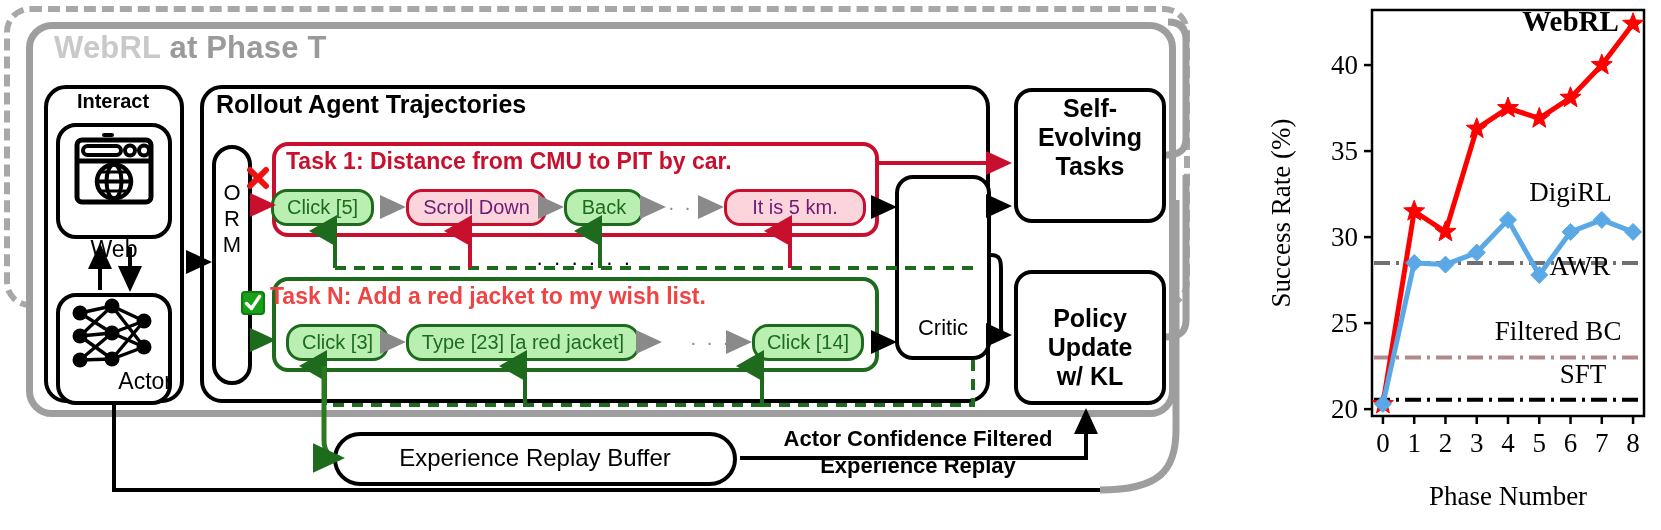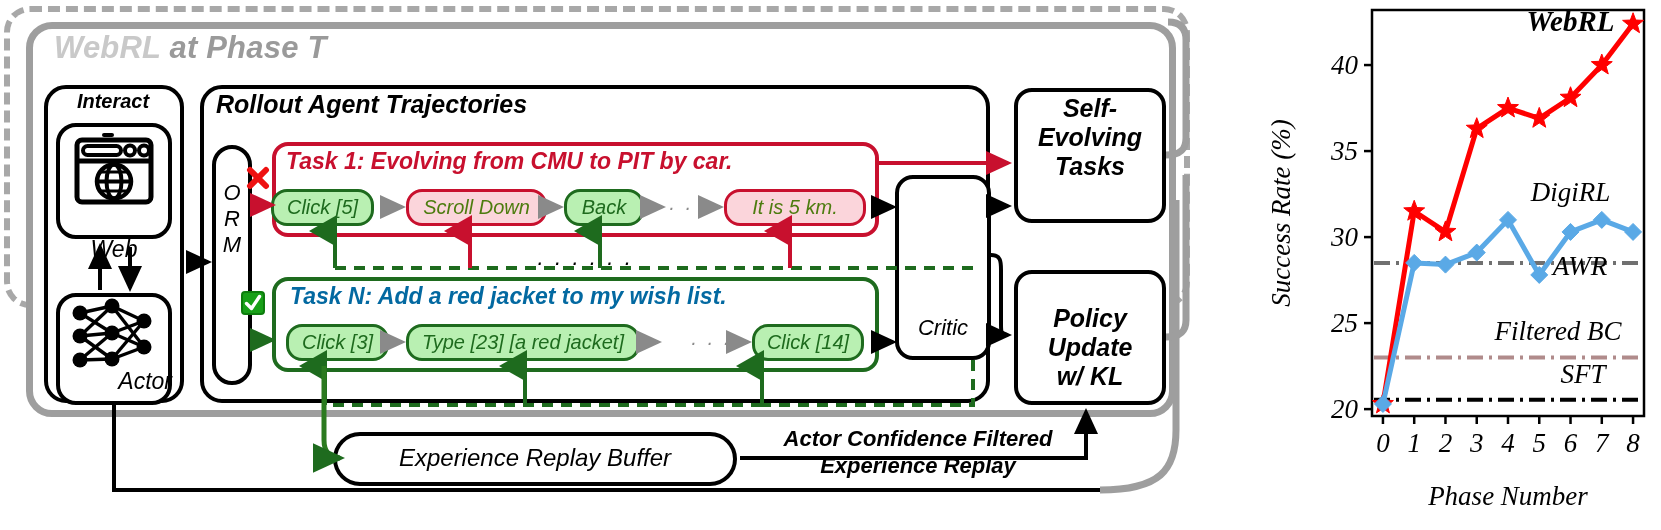--- a/index.html
+++ b/index.html
@@ -1,17 +1,17 @@
 <!DOCTYPE html>
 <html><head>
 <meta charset="utf-8">
 <style>
   html,body{margin:0;padding:0;background:#ffffff;}
   body{width:1661px;height:530px;font-family:"Liberation Sans",sans-serif;overflow:hidden;}
-  #root{position:relative;width:1661px;height:530px;font-style:italic;}
+  #root{position:relative;width:1661px;height:530px;}
 
   
   .rbox{position:absolute;border:4px solid #000;border-radius:18px;background:#fff;box-sizing:border-box;}
 
   
   #dashed-outer{
     position:absolute;left:4px;top:6px;width:1186px;height:302px;
     border:6px dashed #a8a8a8;border-radius:26px;box-sizing:border-box;
   }
   #gray-panel{
@@ -36,26 +36,26 @@
   #rollout-label{position:absolute;left:216px;top:90px;font-size:25px;font-weight:bold;white-space:nowrap;}
   #orm-box{left:212px;top:145px;width:40px;height:240px;border-radius:20px;border-width:4px;}
   #orm-text{position:absolute;left:212px;top:180px;width:40px;text-align:center;font-size:22px;line-height:1.18;color:#000;}
 
   
   .task-outer{position:absolute;border:4px solid;border-radius:16px;background:#fff;box-sizing:border-box;}
   #task1-outer{left:272px;top:142px;width:607px;height:95px;border-color:#c8102e;}
   #taskN-outer{left:272px;top:277px;width:607px;height:95px;border-color:#1e6b1e;}
   .task-title{position:absolute;font-size:23px;font-weight:bold;white-space:nowrap;}
   #task1-title{left:286px;top:148px;color:#c8102e;}
-  #taskN-title{left:290px;top:283px;color:#0369a1;}
+  #taskN-title{left:270px;top:283px;color:#ef4444;}
 
   .pill{position:absolute;border-radius:16px;border:3px solid;box-sizing:border-box;
         display:flex;align-items:center;justify-content:center;font-size:20px;white-space:nowrap;height:37px;}
   .pill.green{background:#b9f0b2;border-color:#1e6b1e;color:#1e6b1e;}
-  .pill.pink{background:#fbd5db;border-color:#c8102e;color:#4d7c0f;}
+  .pill.pink{background:#fbd5db;border-color:#c8102e;color:#701a75;}
   .dots{position:absolute;font-size:20px;color:#8a8a8a;letter-spacing:2px;}
 
   
   #critic-box{left:895px;top:175px;width:96px;height:185px;border-radius:18px;border-width:4px;}
   #critic-label{position:absolute;left:895px;top:315px;width:96px;text-align:center;font-size:22px;}
 
   
   #self-box{left:1014px;top:88px;width:152px;height:135px;border-radius:18px;}
   #self-text{position:absolute;left:1014px;top:94px;width:152px;text-align:center;font-size:25px;font-weight:bold;line-height:1.16;}
   #policy-box{left:1014px;top:270px;width:152px;height:135px;border-radius:18px;}
@@ -144,21 +144,21 @@
   <div id="rollout-label">Rollout Agent Trajectories</div>
 
   <div class="rbox" id="orm-box"></div>
   <div id="orm-text">
     <div>O</div>
     <div>R</div>
     <div>M</div>
   </div>
 
   <div class="task-outer" id="task1-outer"></div>
-  <div class="task-title" id="task1-title">Task 1: Evolving from CMU to PIT by car.</div>
+  <div class="task-title" id="task1-title">Task 1: Distance from CMU to PIT by car.</div>
   <div class="pill green" style="left:271px;top:189px;width:103px;">Click [5]</div>
   <div class="pill pink" style="left:406px;top:189px;width:141px;">Scroll Down</div>
   <div class="pill green" style="left:564px;top:189px;width:80px;">Back</div>
   <div class="pill pink" style="left:724px;top:189px;width:142px;">It is 5 km.</div>
   <div class="dots" style="left:668px;top:196px;">· · ·</div>
 
   <div class="dots" style="left:536px;top:250px;font-size:22px;color:#000;">· · · · · ·</div>
 
   <div class="task-outer" id="taskN-outer"></div>
   <div class="task-title" id="taskN-title">Task N: Add a red jacket to my wish list.</div>

